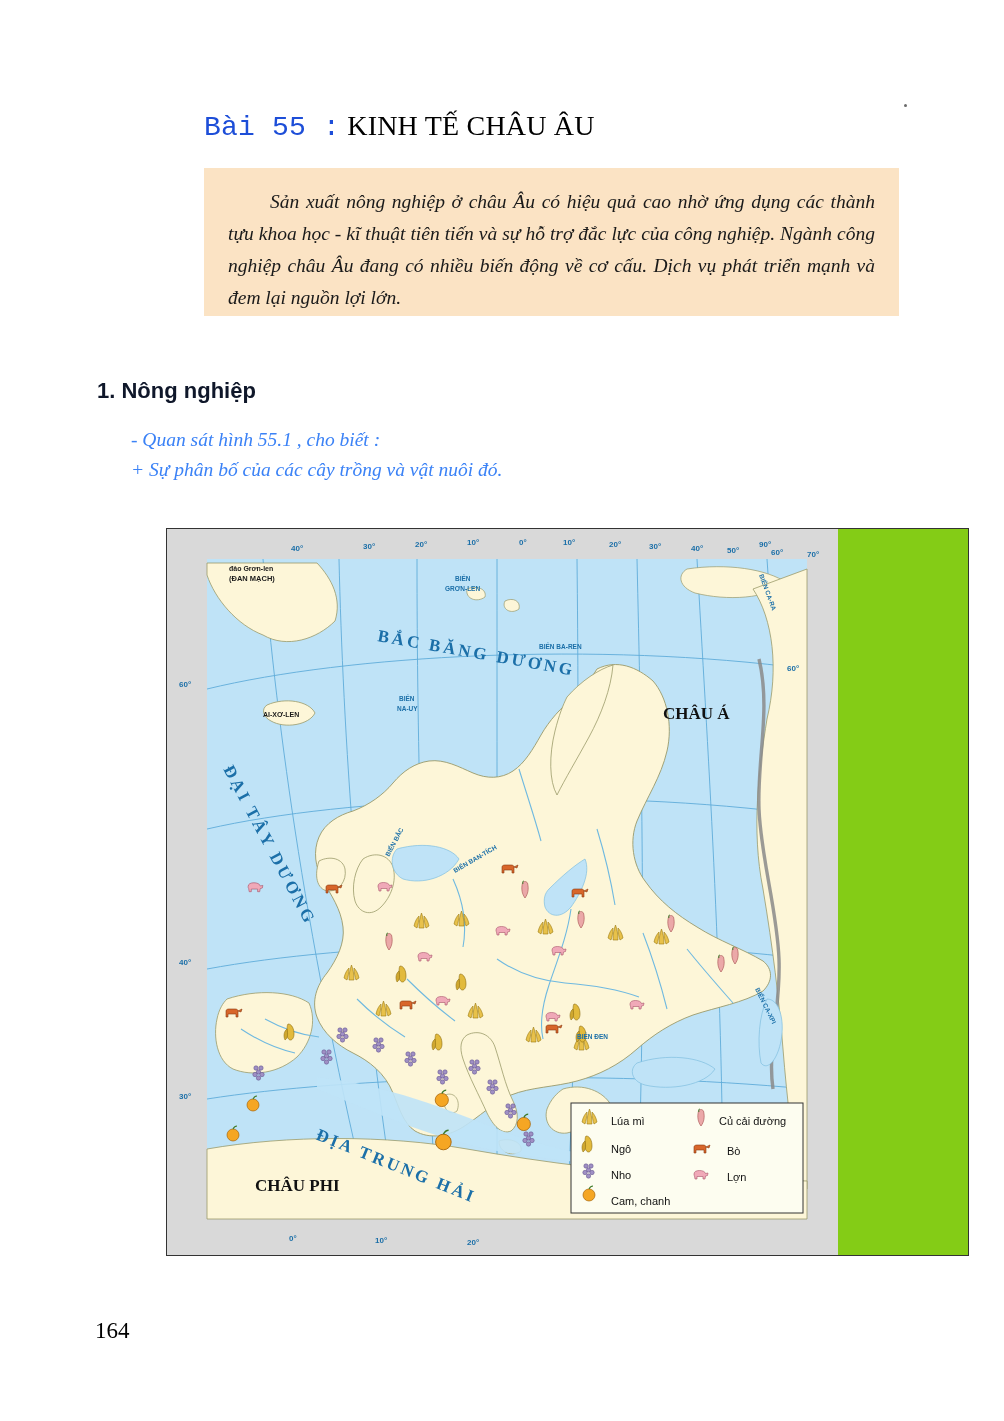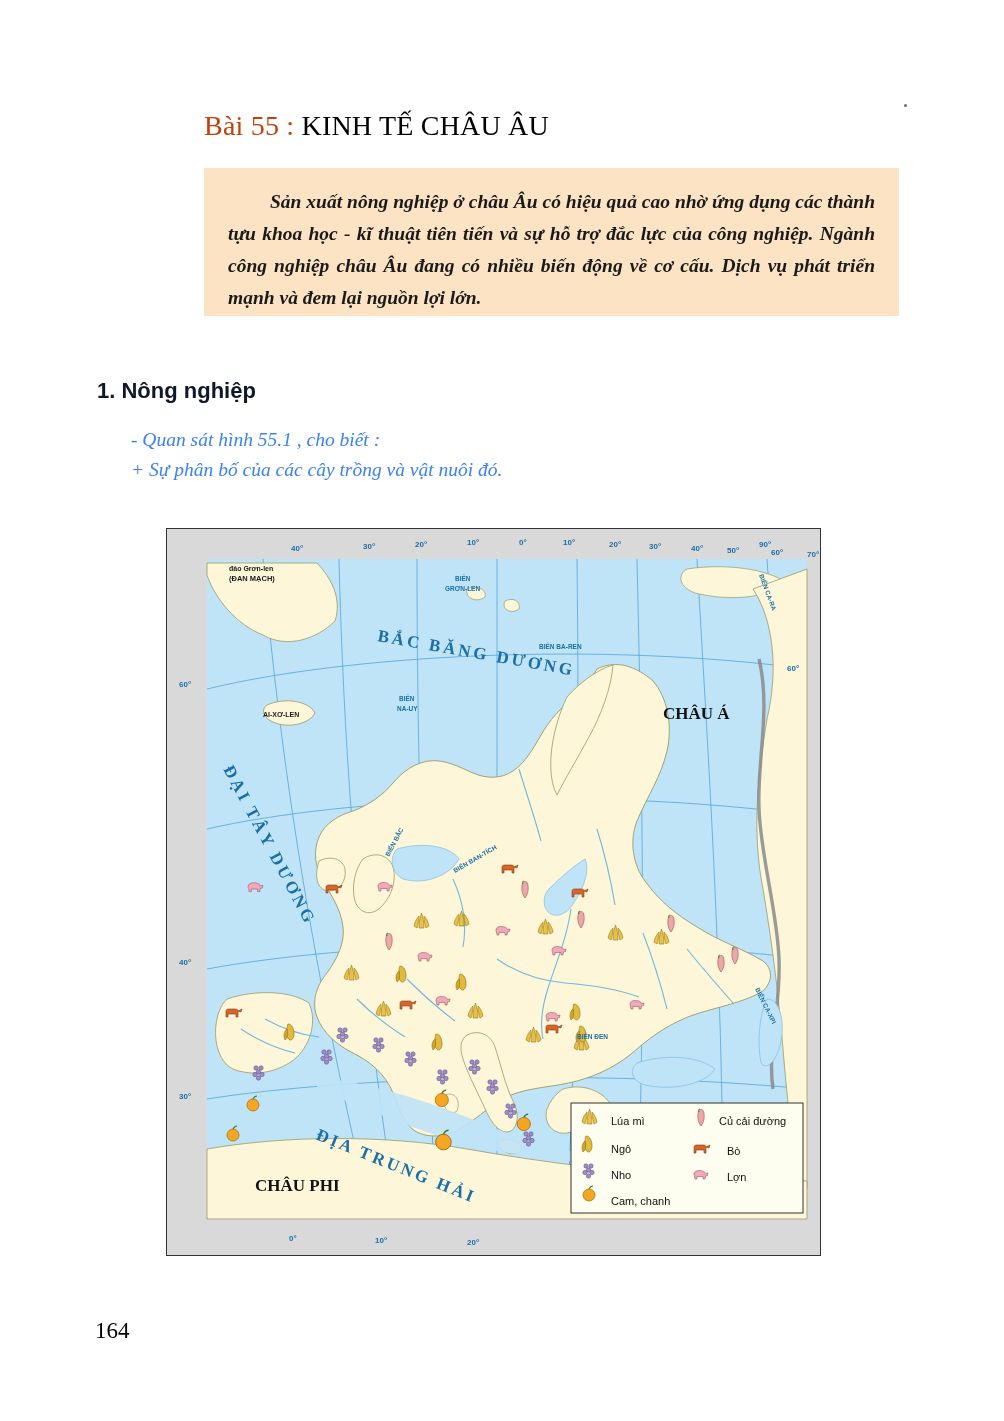--- a/index.html
+++ b/index.html
@@ -36,21 +36,22 @@
   
   .lesson-title {
     position: absolute;
     top: 110px;
     left: 204px;
     font-size: 28px;
     letter-spacing: .2px;
     white-space: nowrap;
   }
   .lesson-title .num {
-    color: #c2410c;
+    color: #1d4ed8;
+    font-family: Liberation Mono, monospace;
   }
   .lesson-title .name {
     color: #000000;
   }
 
   
   .intro-box {
     position: absolute;
     top: 168px;
     left: 204px;
@@ -61,21 +62,20 @@
     padding: 18px 24px 0 24px;
   }
   .intro-box p {
     margin: 0;
     font-style: italic;
     font-size: 19.5px;
     line-height: 32px;
     text-align: justify;
     text-indent: 42px;
     color: #1a1a1a;
-    font-weight: bold;
   }
 
   
   .section-heading {
     position: absolute;
     top: 378px;
     left: 97px;
     font-family: "Liberation Sans", sans-serif;
     font-weight: bold;
     font-size: 22px;
@@ -93,25 +93,25 @@
     line-height: 30px;
     color: #3b82f6;
   }
   .questions div { white-space: nowrap; }
 
   
   .figure {
     position: absolute;
     top: 528px;
     left: 166px;
-    width: 655px;
+    width: 803px;
     height: 728px;
     border: 1px solid #333;
     box-sizing: border-box;
-    background: #c2410c;
+    background: #84cc16;
     overflow: hidden;
   }
   .figure svg { display: block; }
 
   .figure-caption {
     position: absolute;
     top: 1262px;
     left: 0;
     width: 1004px;
     text-align: center;

